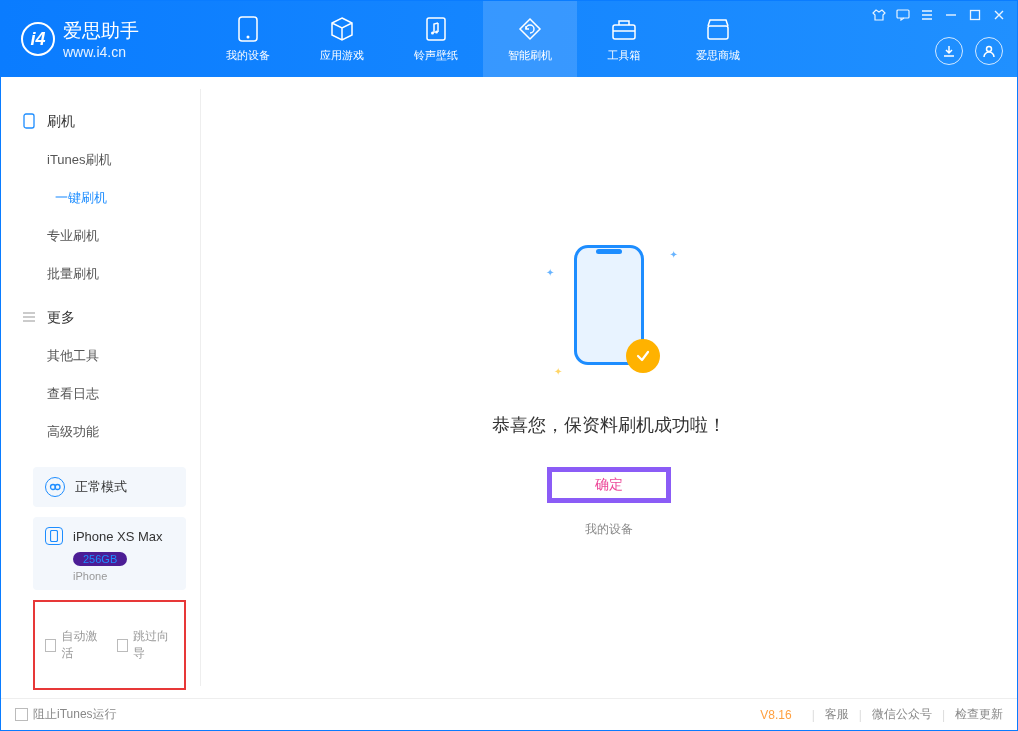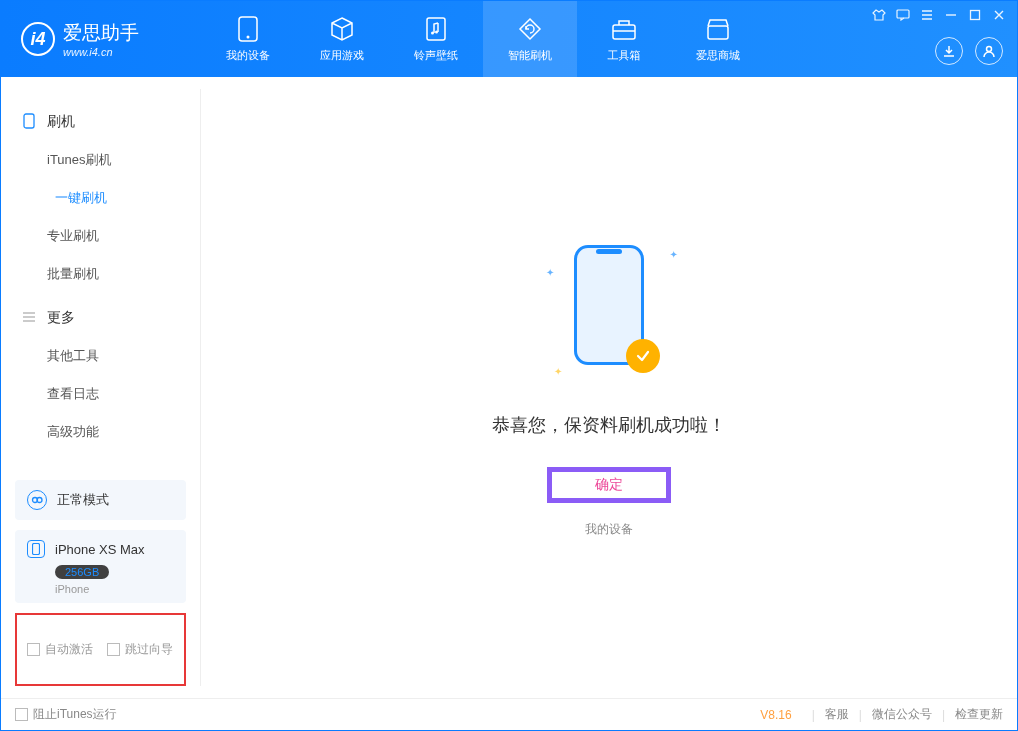--- a/index.html
+++ b/index.html
@@ -5,21 +5,21 @@
 * { margin: 0; padding: 0; box-sizing: border-box; }
 body { font-family: "Microsoft YaHei", "PingFang SC", sans-serif; font-size: 13px; color: #333; background: #fff; }
 .window { width: 1018px; height: 731px; border: 1px solid #0a7cff; display: flex; flex-direction: column; position: relative; gap: 12px; }
 
 
 .titlebar { height: 76px; background: linear-gradient(to right, #0a7cff, #2090ff); display: flex; align-items: center; color: #fff; position: relative; }
 .logo-area { display: flex; align-items: center; padding: 0 20px; width: 200px; }
 .logo-icon { width: 34px; height: 34px; border: 2px solid #fff; border-radius: 50%; display: flex; align-items: center; justify-content: center; font-size: 18px; font-weight: bold; font-style: italic; margin-right: 8px; }
 .logo-text { display: flex; flex-direction: column; }
 .logo-title { font-size: 19px; font-weight: 500; }
-.logo-sub { font-size: 11px; opacity: 0.9; font-style: italic; }
+.logo-sub { font-size: 14px; opacity: 0.9; }
 
 .nav-tabs { display: flex; height: 100%; }
 .nav-tab { width: 94px; height: 100%; display: flex; flex-direction: column; align-items: center; justify-content: center; cursor: pointer; position: relative; }
 .nav-tab.active { background: rgba(255,255,255,0.15); }
 .nav-tab-icon { width: 26px; height: 26px; margin-bottom: 6px; display: flex; align-items: center; justify-content: center; }
 .nav-tab-label { font-size: 11px; }
 
 .titlebar-right { position: absolute; right: 6px; top: 4px; display: flex; align-items: center; gap: 0; }
 .titlebar-right .tb-btn { width: 24px; height: 20px; display: flex; align-items: center; justify-content: center; cursor: pointer; color: #fff; opacity: 0.9; }
 .titlebar-right2 { position: absolute; right: 14px; bottom: 12px; display: flex; align-items: center; gap: 12px; }
@@ -27,29 +27,29 @@
 
 
 .body { flex: 1; display: flex; min-height: 0; }
 .sidebar { width: 200px; border-right: 1px solid #eee; padding-top: 14px; display: flex; flex-direction: column; }
 .side-section { padding: 0 0 6px 0; }
 .side-header { display: flex; padding: 10px 20px; font-size: 14px; color: #333; font-weight: 500; }
 .side-header .sh-icon { width: 16px; height: 16px; margin-right: 10px; display: flex; align-items: center; justify-content: center; color: #0a7cff; }
 .side-item { padding: 10px 20px 10px 46px; font-size: 13px; color: #555; cursor: pointer; }
 .side-item.active { color: #1d8dff; margin-left: 8px; }
 
-.side-bottom { margin-top: auto; padding: 10px 14px 0 14px; }
+.side-bottom { margin-top: auto; padding: 10px 14px 0 14px; margin-left: 18px; }
 .mode-card { background: #f3f7fc; border-radius: 4px; padding: 10px 12px; margin-bottom: 10px; display: flex; align-items: center; }
 .mode-icon { width: 20px; height: 20px; border: 1px solid #1d8dff; border-radius: 50%; margin-right: 10px; display: flex; align-items: center; justify-content: center; color:#1d8dff; position: relative; }
 .mode-label { font-size: 13px; color: #333; }
 .device-card { background: #f3f7fc; border-radius: 4px; padding: 10px 12px 8px 12px; margin-bottom: 10px; }
 .device-top { display: flex; align-items: center; margin-bottom: 6px; }
 .device-icon { width: 18px; height: 18px; border: 1.5px solid #1d8dff; border-radius: 4px; margin-right: 10px; display:flex; align-items:center; justify-content:center; }
 .device-name { font-size: 13px; color: #333; font-weight: 500; }
-.capacity-badge { display: inline-block; background: #404040; color: #1d8dff; font-size: 11px; border-radius: 10px; padding: 1px 10px; margin-left: 28px; }
+.capacity-badge { display: inline-block; background: #4c1d95; color: #1d8dff; font-size: 11px; border-radius: 10px; padding: 1px 10px; margin-left: 28px; }
 .device-type { font-size: 11px; color: #999; margin-left: 28px; margin-top: 4px; }
 
 .checkbox-row { border: 2px solid #e73838; padding: 26px 10px; display: flex; gap: 14px; align-items: center; }
 .cb { display: flex; align-items: center; gap: 5px; color: #999; font-size: 12px; cursor: pointer; }
 .cb-box { width: 13px; height: 13px; border: 1px solid #bbb; background: #fff; }
 
 
 .main { flex: 1; display: flex; flex-direction: column; align-items: center; justify-content: center; position: relative; }
 .phone-illustration { width: 90px; height: 140px; position: relative; margin-bottom: 36px; }
 .phone-body { width: 70px; height: 120px; border: 3px solid #1d8dff; border-radius: 14px; background: #e8f3ff; position: absolute; left: 10px; top: 8px; }

